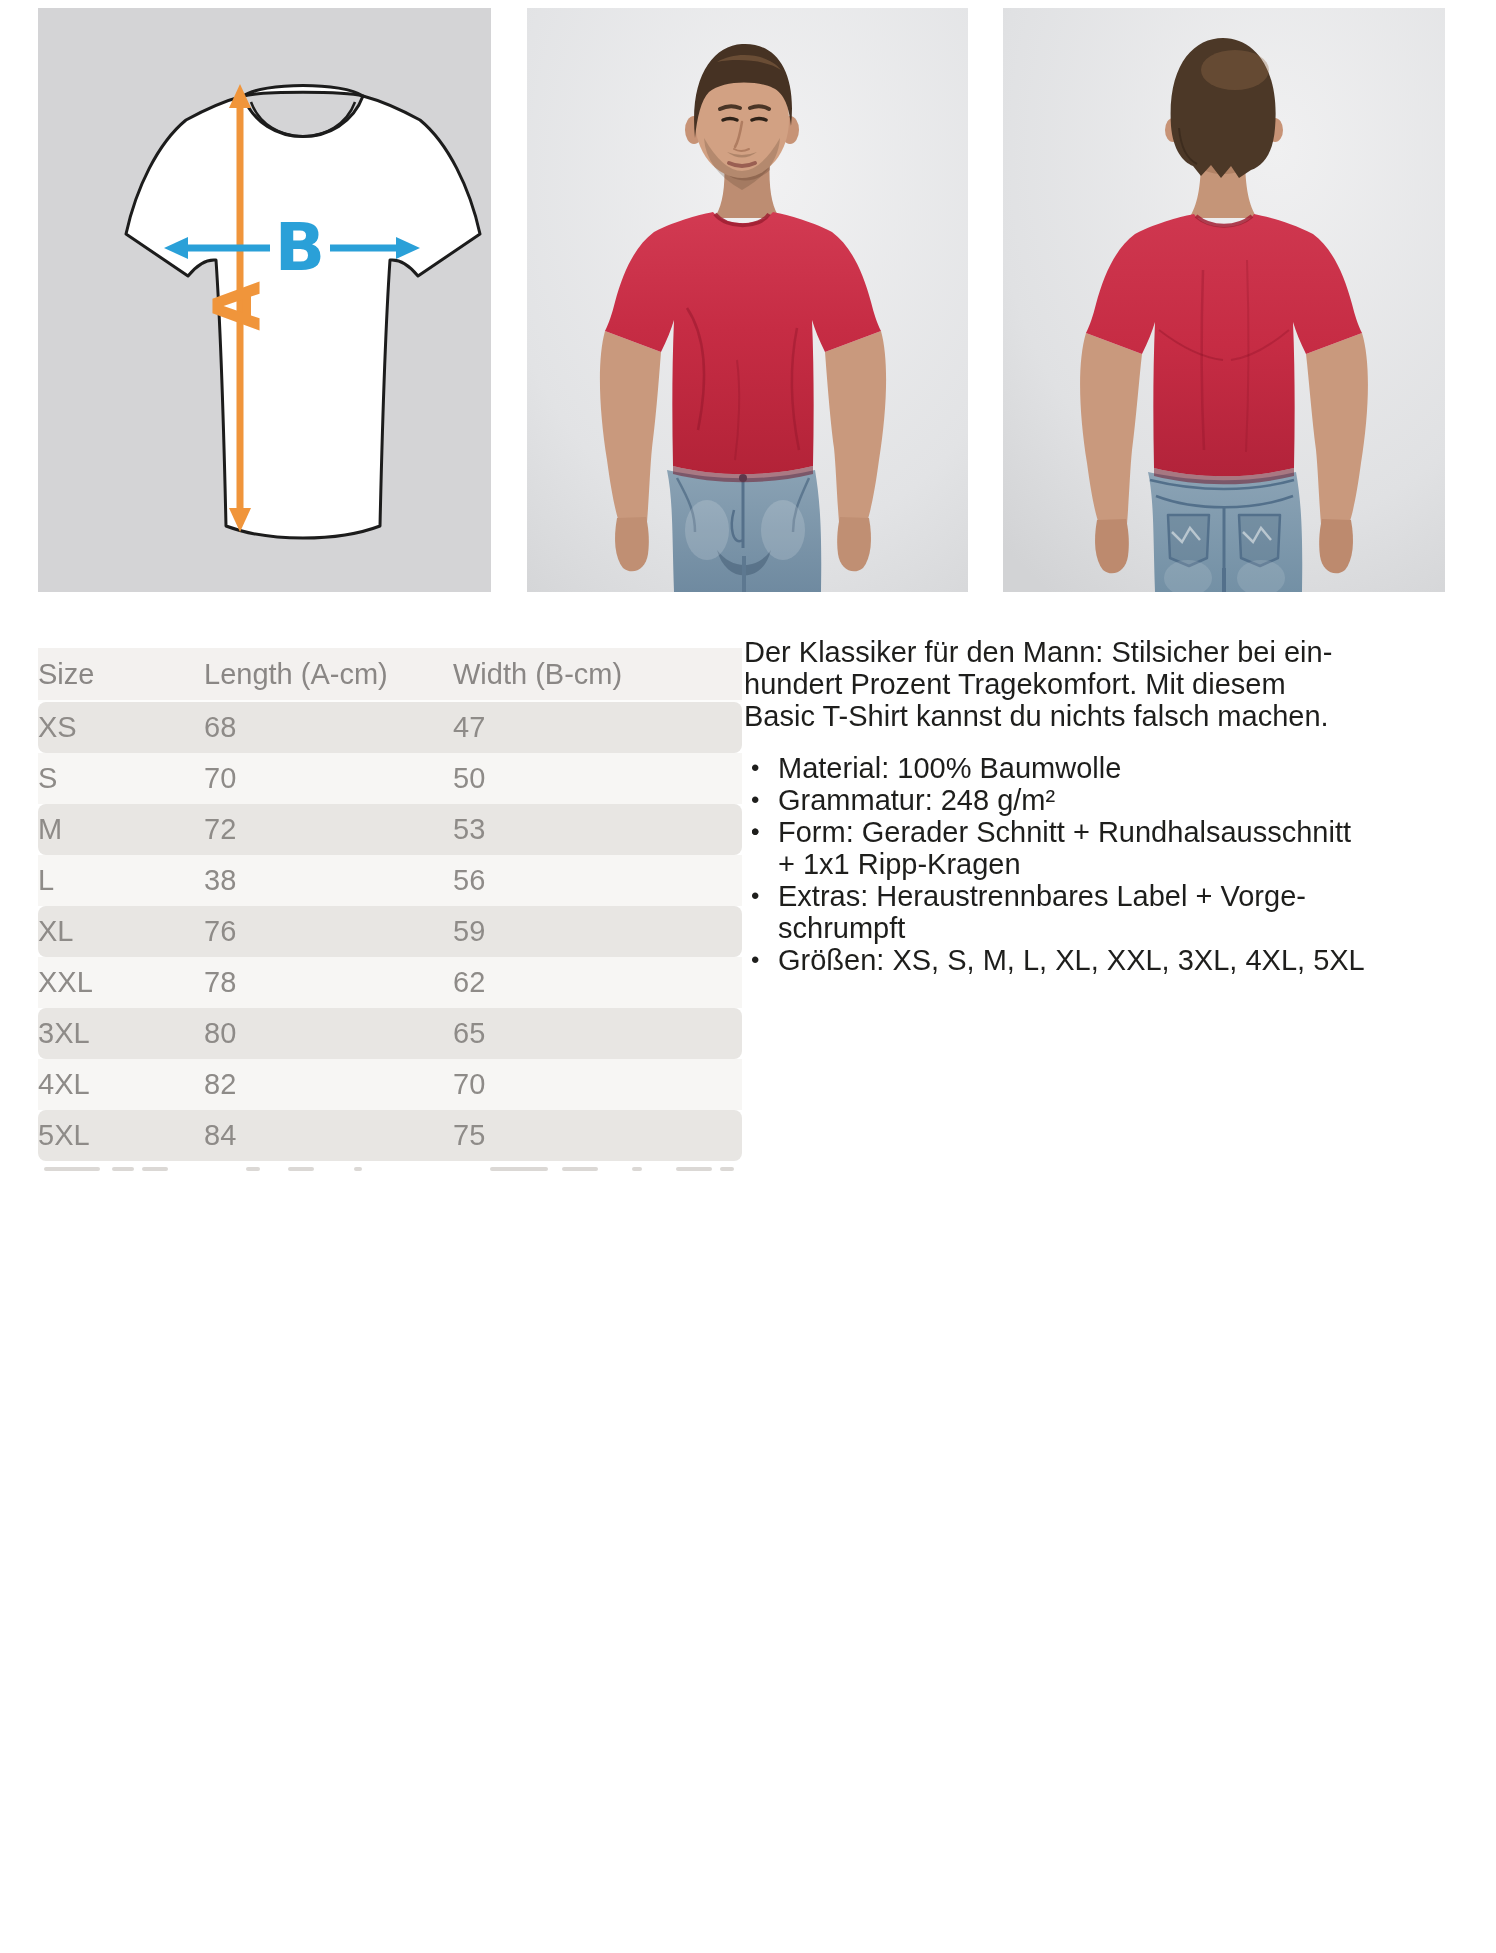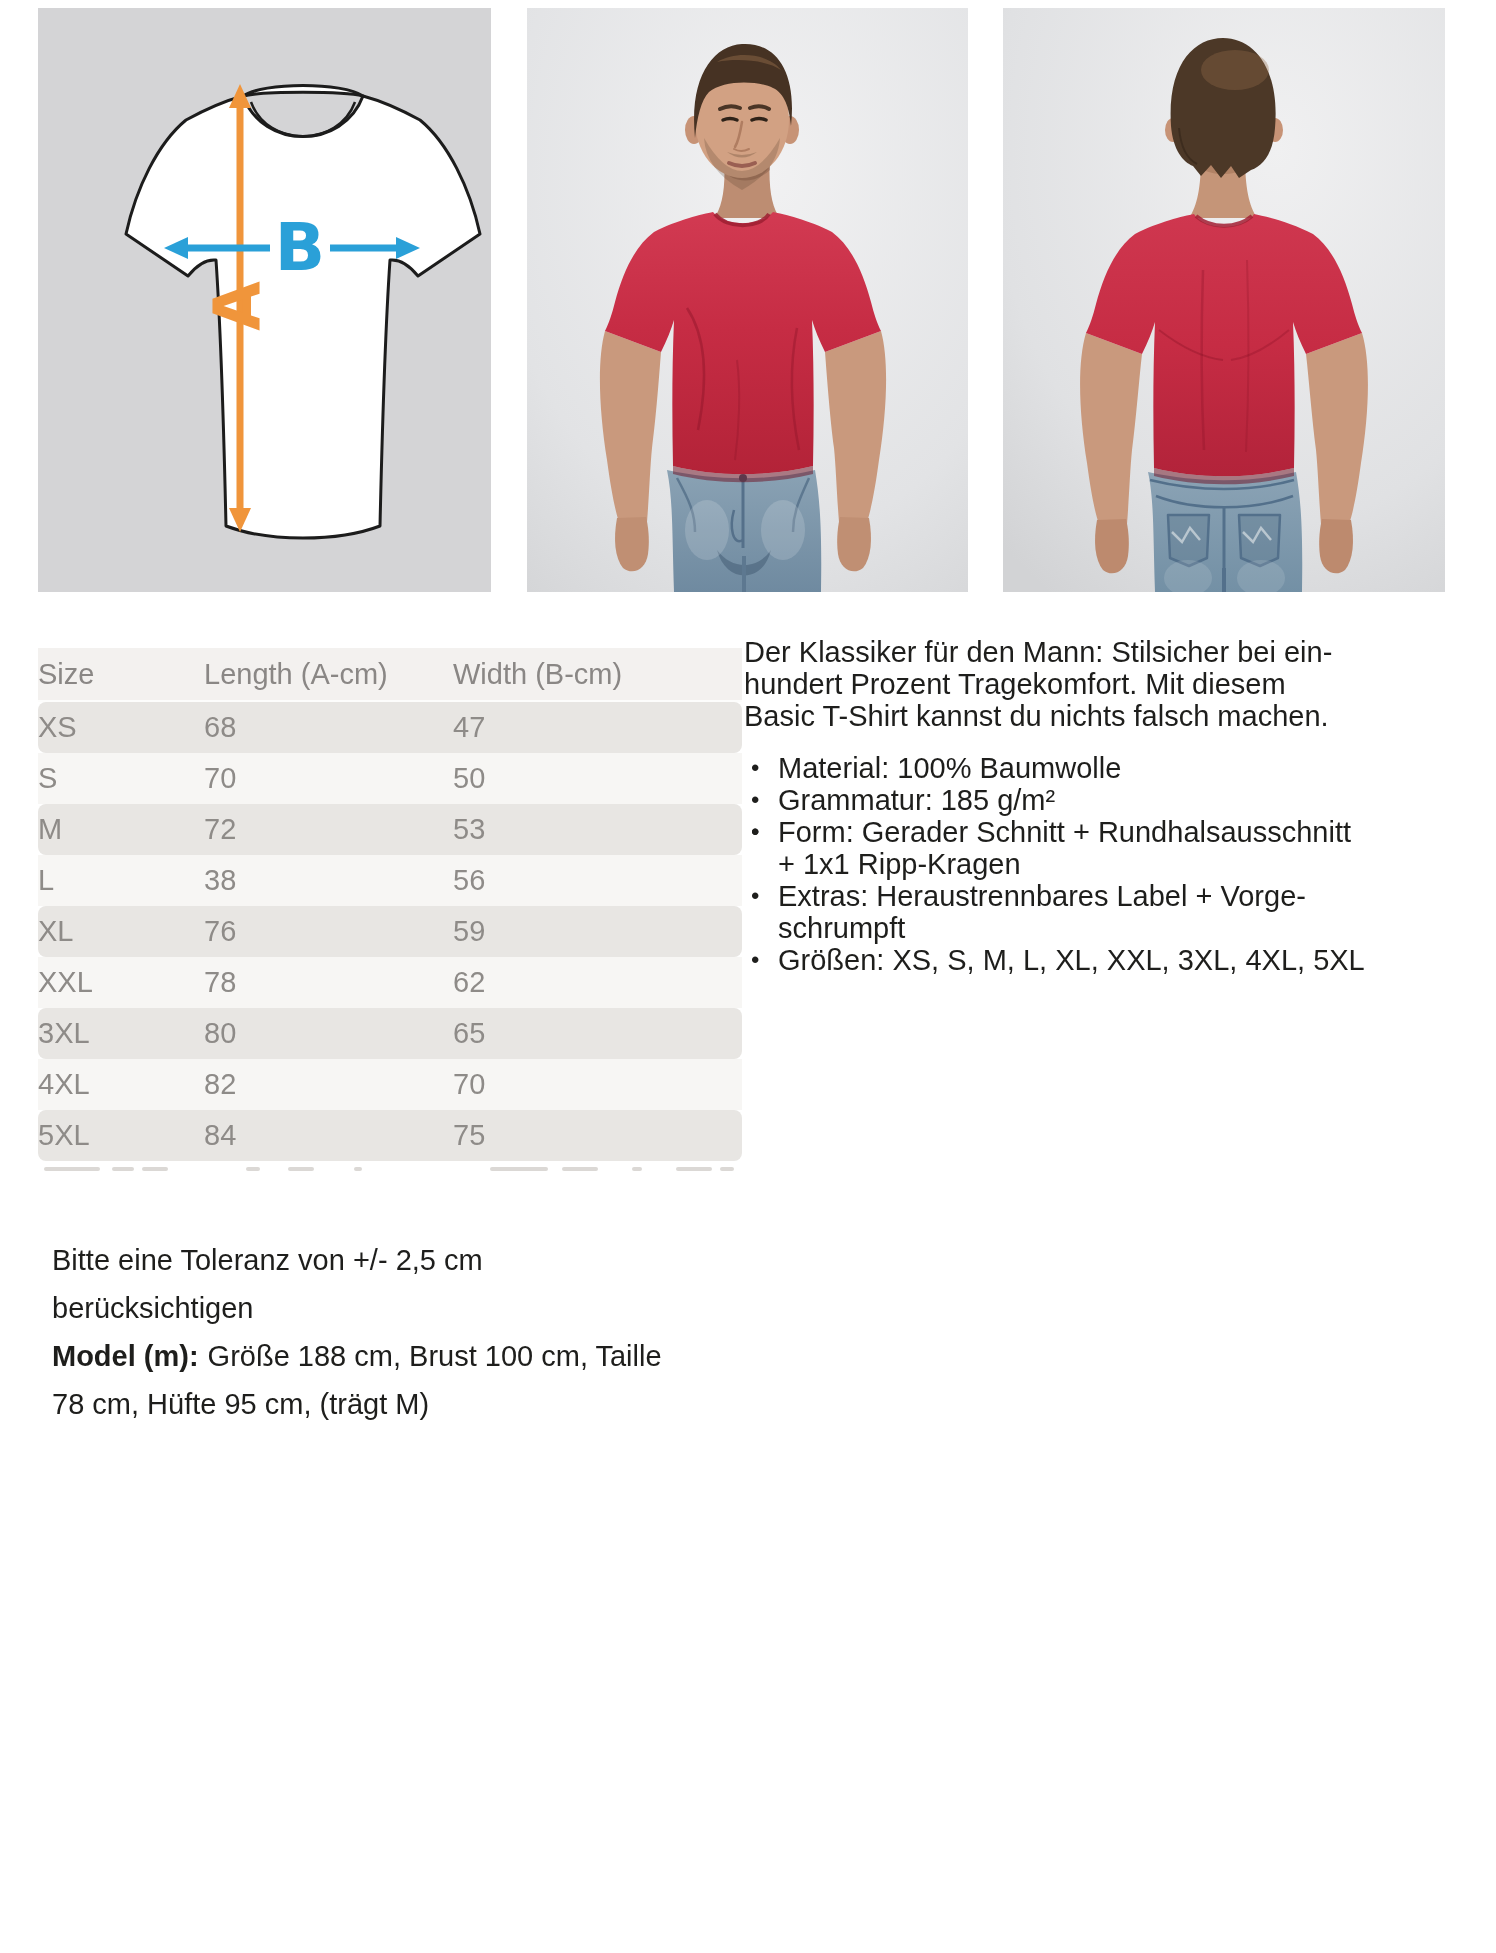--- a/index.html
+++ b/index.html
@@ -273,33 +273,26 @@
       <i style="left:250px;width:26px;"></i>
       <i style="left:316px;width:8px;"></i>
       <i style="left:452px;width:58px;"></i>
       <i style="left:524px;width:36px;"></i>
       <i style="left:594px;width:10px;"></i>
       <i style="left:638px;width:36px;"></i>
       <i style="left:682px;width:14px;"></i>
     </div>
   </div>
 
-  <div class="notes">
-    <div>Bitte eine Toleranz von +/- 2,5 cm berücksichtigen</div>
-    <div>
-      <strong>Model (m):</strong><span>Größe 188 cm, Brust 100 cm, Taille</span><br>
-      <span>78 cm, Hüfte 95 cm, (trägt M)</span>
-    </div>
-  </div>
 
   <div class="description">
     <p>Der Klassiker für den Mann: Stilsicher bei ein-<br>hundert Prozent Tragekomfort. Mit diesem<br>Basic T-Shirt kannst du nichts falsch machen.</p>
     <ul class="bullets">
         <li><span class="dot">•</span><span>Material: 100% Baumwolle</span></li>
-        <li><span class="dot">•</span><span>Grammatur: 185 g/m²</span></li>
+        <li><span class="dot">•</span><span>Grammatur: 248 g/m²</span></li>
         <li><span class="dot">•</span></li>
         <li><span class="dot">•</span><span>Form: Gerader Schnitt + Rundhalsausschnitt<br>+ 1x1 Ripp-Kragen</span></li>
         <li><span class="dot">•</span><span>Extras: Heraustrennbares Label + Vorge-<br>schrumpft</span></li>
         <li><span class="dot">•</span><span>Größen: XS, S, M, L, XL, XXL, 3XL, 4XL, 5XL</span></li>
       </ul>
   </div>
 
 </div>
 
 </body></html>

